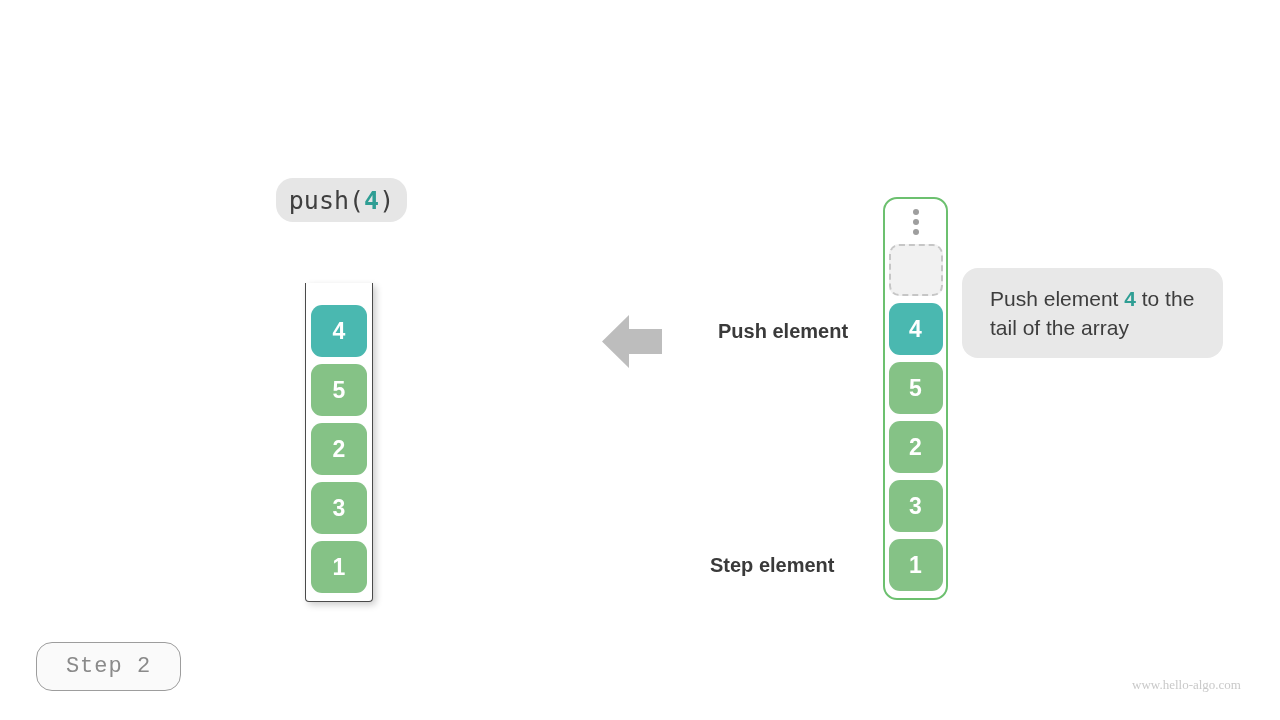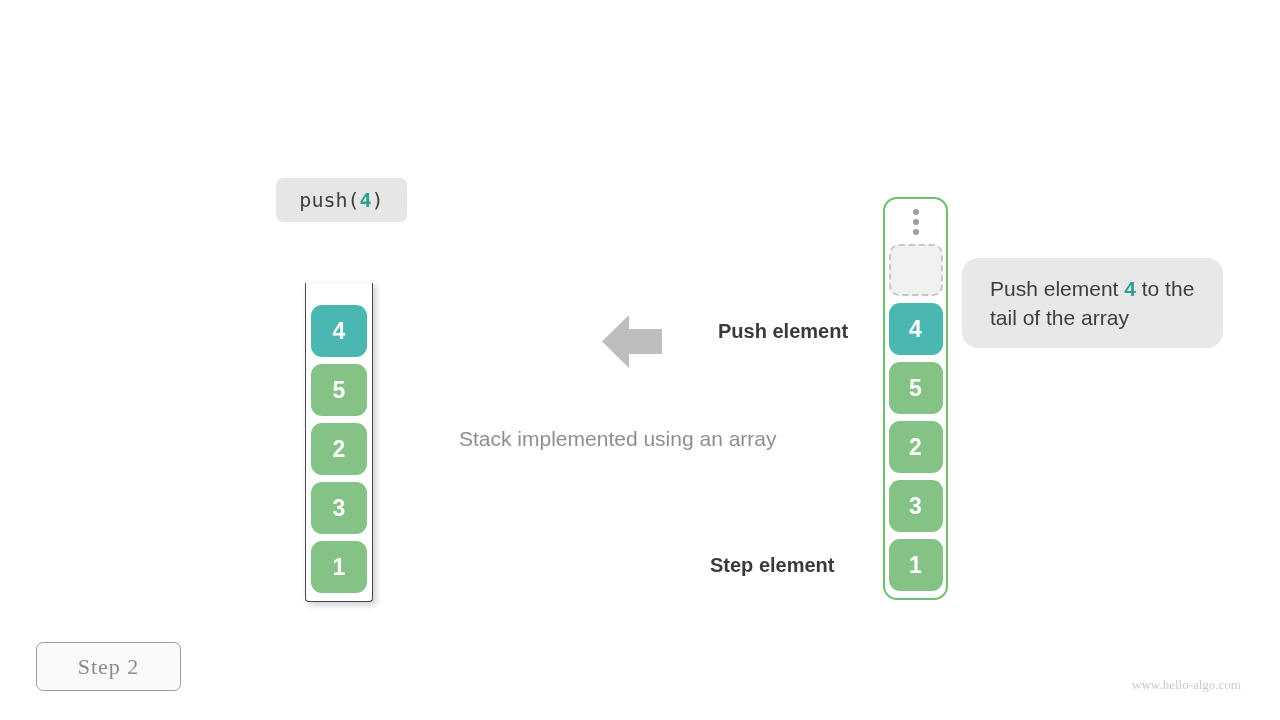--- a/index.html
+++ b/index.html
@@ -9,24 +9,24 @@
     width: 1280px; height: 720px;
     background: #ffffff;
     overflow: hidden;
     font-family: "Liberation Sans", sans-serif;
   }
 
   
   .push-label {
     position: absolute; left: 276px; top: 178px;
     width: 131px; height: 44px;
-    background: #e6e6e6; border-radius: 7px;
+    background: #e6e6e6; border-radius: 17px;
     display: flex; align-items: center; justify-content: center;
     font-family: "DejaVu Sans Mono", monospace;
-    font-size: 20px; color: #3f3f3f;
+    font-size: 25px; color: #3f3f3f;
   }
   .push-label .arg { color: var(--teal-text); font-weight: bold; }
 
   
   .left-stack {
     position: absolute; left: 305px; top: 283px;
     width: 68px; height: 319px;
     border-left: 1.5px solid #4a4a4a;
     border-right: 1.5px solid #4a4a4a;
     border-bottom: 1.5px solid #4a4a4a;
@@ -73,36 +73,36 @@
     justify-content: space-between; flex: 0 0 auto;
   }
   .dots i { width: 6px; height: 6px; border-radius: 50%; background: #9e9e9e; }
   .cell.dashed {
     width: 54px; background: #f1f1f1;
     border: 2px dashed #c6c6c6; border-radius: 10px;
   }
 
   
   .callout {
-    position: absolute; left: 962px; top: 258px;
+    position: absolute; left: 962px; top: 268px;
     width: 261px; height: 90px;
     background: var(--bubble); border-radius: 16px;
     display: flex; align-items: center;
     padding-left: 28px;
   }
   .callout-text { width: 208px; font-size: 21px; line-height: 29px; color: #3d3d3d; }
   .callout-text .hl { color: var(--teal-text); font-weight: bold; }
 
   
   .step-badge {
     position: absolute; left: 36px; top: 642px;
     width: 145px; height: 49px;
-    background: #fafafa; border: 1.5px solid #9d9d9d; border-radius: 7px;
+    background: #fafafa; border: 1.5px solid #9d9d9d; border-radius: 16px;
     display: flex; align-items: center; justify-content: center;
-    font-family: Liberation Serif, serif;
+    font-family: Liberation Mono, monospace;
     font-size: 22px; color: #8a8a8a; letter-spacing: 1px;
   }
 
   
   .watermark {
     position: absolute; right: 39px; top: 677px;
     font-family: Liberation Serif, serif;
     font-size: 13px; color: #c9c9c9;
   }
 </style>
@@ -124,21 +124,20 @@
     <div class="cell green">3</div>
     <div class="cell green">1</div>
   </div>
 
   <svg class="arrow" width="60" height="53" viewBox="0 0 60 53">
     <polygon points="0,26.5 27,0 27,14 60,14 60,39 27,39 27,53" fill="#bdbdbd"></polygon>
   </svg>
 
   <div class="last-element">Push element</div>
 
-  <div class="caption">Stack implemented using an array</div>
 
   <div class="first-element">Step element</div>
 
   <div class="right-stack">
     <div class="dots">
         <i></i>
         <i></i>
         <i></i>
       </div>
     <div class="cell dashed"></div>

